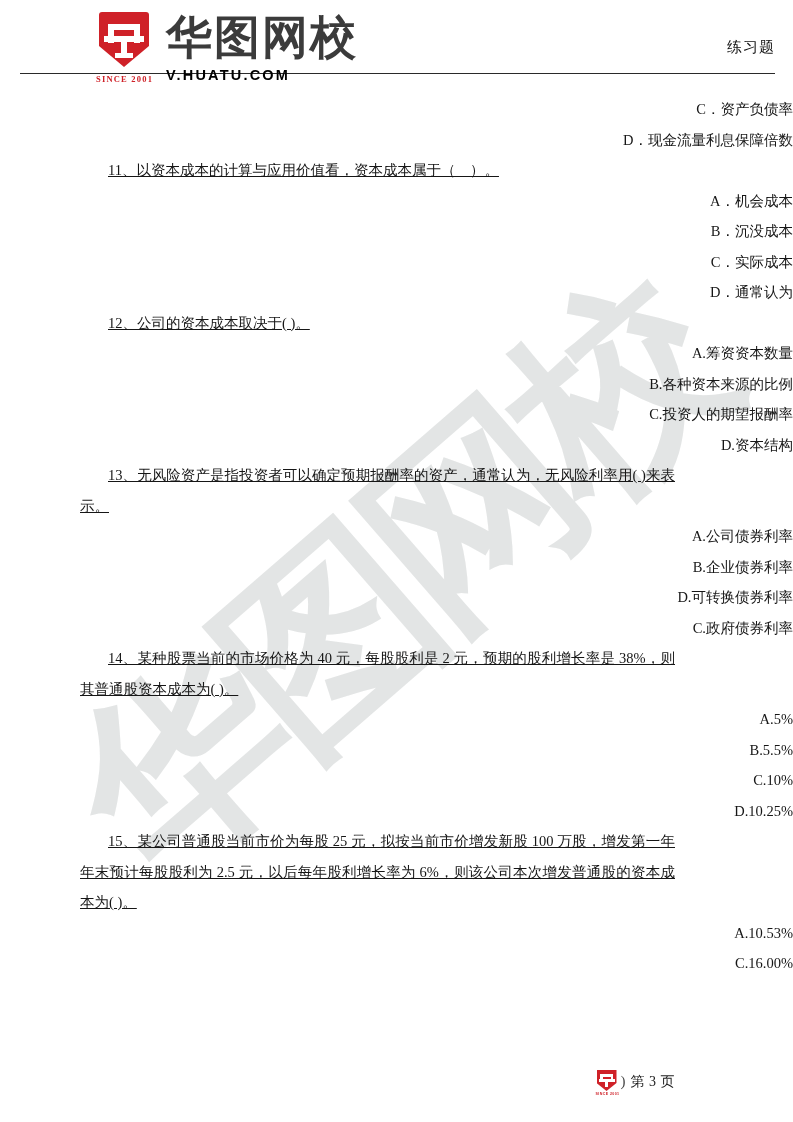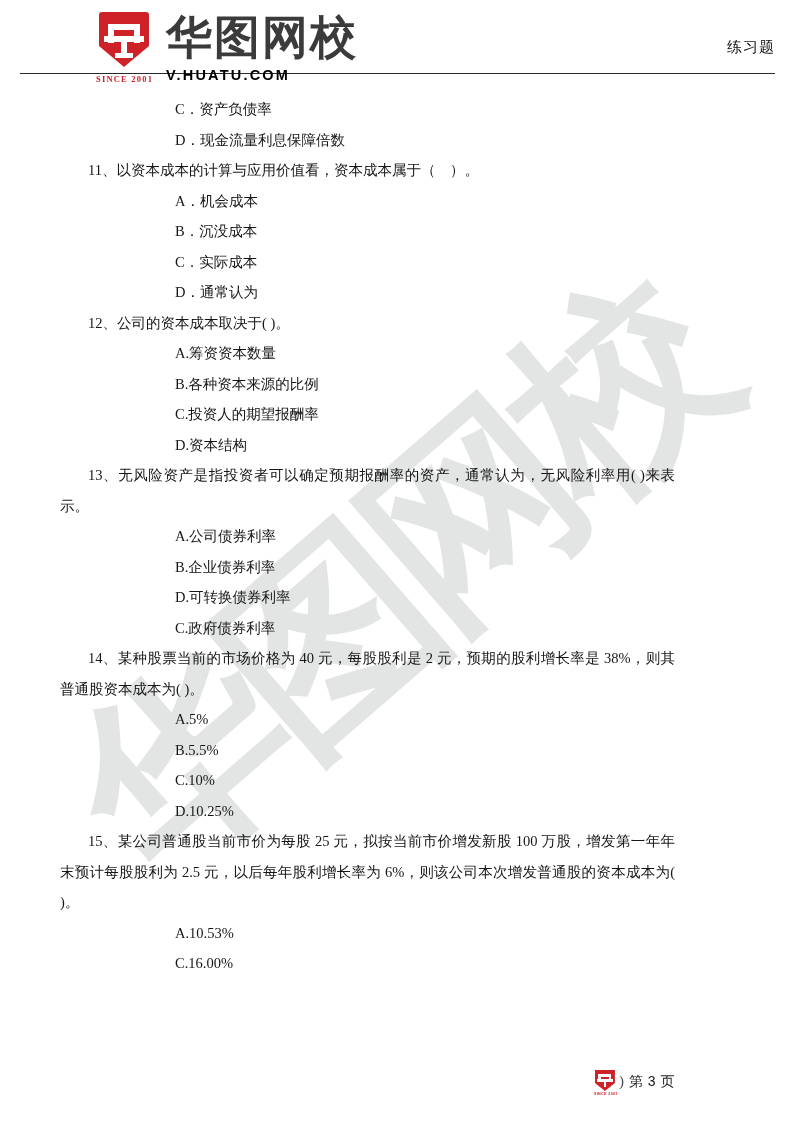--- a/index.html
+++ b/index.html
@@ -147,32 +147,34 @@
     top: 94px;
     width: 793px;
     z-index: 2;
   }
   .line {
     font-family: "Liberation Serif", "DejaVu Serif", serif;
     font-size: 14.5px;
     line-height: 30.5px;
     color: #161616;
     white-space: pre-wrap;
+    text-align: right;
   }
   
   .opt {
     padding-left: 175px;
   }
   
   .stem {
-    padding-left: 60px;
+    padding-left: 80px;
     padding-right: 118px;
     text-indent: 28px;
     text-align: justify;
     text-justify: inter-ideograph;
+    text-decoration: underline;
   }
 
   
   .footer {
     position: absolute;
     left: 0;
     bottom: 26px;
     width: 793px;
     height: 34px;
     z-index: 3;
@@ -216,21 +218,21 @@
   }
   .footer-bracket {
     font-family: "Liberation Serif", "DejaVu Serif", serif;
     font-size: 15px;
     color: #4a4a4a;
     margin: 0 5px 0 1px;
     line-height: 1;
     padding-bottom: 4px;
   }
   .footer-page {
-    font-family: Liberation Sans, sans-serif;
+    font-family: Liberation Serif, serif;
     font-size: 14px;
     color: #1a1a1a;
     letter-spacing: .5px;
     padding-bottom: 3px;
     white-space: nowrap;
   }
 </style>
 </head>
 <body>
 

